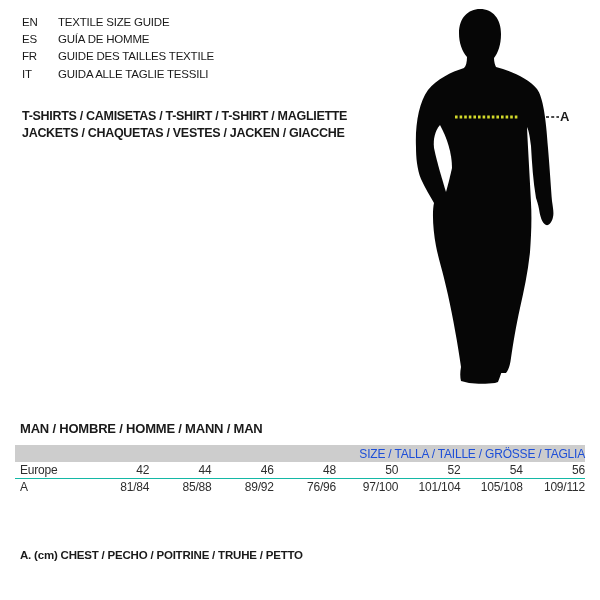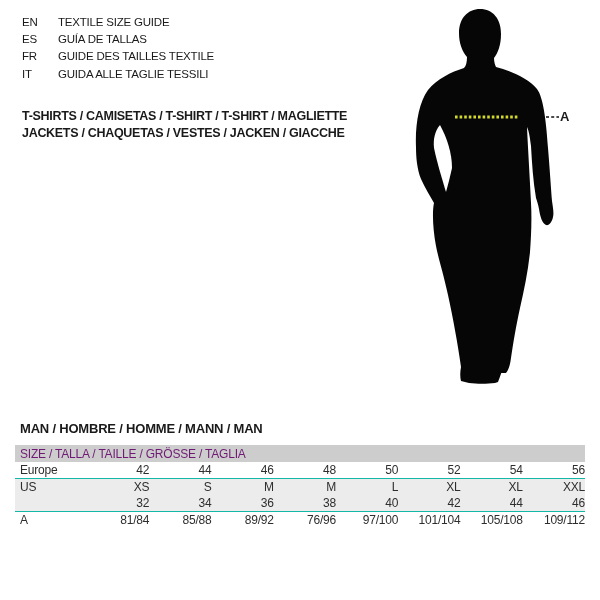--- a/index.html
+++ b/index.html
@@ -26,22 +26,22 @@
 
   
   .man-title { position:absolute; left:20px; top:421px;
                font-size:13px; font-weight:bold; letter-spacing:-0.2px; }
 
   
   .size-table { position:absolute; left:15px; top:445px; width:570px;
                 border-collapse:collapse; table-layout:fixed;
                 font-size:12px; color:#2e2e2e; letter-spacing:-0.2px; }
   .size-table td { padding:0; height:16px; text-align:right; vertical-align:middle; }
-  .size-table tr.thead-row td { height:17px; background:#cdcdcd; text-align:left;
-                                padding-left:5px; color:#701a75; }
+  .size-table tr.thead-row td { height:17px; background:#cdcdcd; text-align:right;
+                                padding-left:5px; color:#1d4ed8; }
   .size-table td.lbl { text-align:left; padding-left:5px; }
   .size-table tr.stripe td { background:#ececec; }
   .size-table tr.rule td { border-bottom:1px solid #14b8a6; }
   .c-label { width:72px; }
 
   
   .footnote { position:absolute; left:20px; top:549px;
               font-size:11.5px; font-weight:bold; letter-spacing:-0.2px; }
 </style>
 </head>
@@ -49,21 +49,21 @@
 
 <div class="canvas">
 
   <div class="langs">
     <div class="lang-row">
       <span class="lang-code">EN</span>
       <span class="lang-label">TEXTILE SIZE GUIDE</span>
     </div>
     <div class="lang-row">
       <span class="lang-code">ES</span>
-      <span class="lang-label">GUÍA DE TALLAS</span>
+      <span class="lang-label">GUÍA DE HOMME</span>
     </div>
     <div class="lang-row">
       <span class="lang-code">FR</span>
       <span class="lang-label">GUIDE DES TAILLES TEXTILE</span>
     </div>
     <div class="lang-row">
       <span class="lang-code">IT</span>
       <span class="lang-label">GUIDA ALLE TAGLIE TESSILI</span>
     </div>
   </div>
@@ -136,50 +136,29 @@
         <td class="lbl">Europe</td>
         <td>42</td>
         <td>44</td>
         <td>46</td>
         <td>48</td>
         <td>50</td>
         <td>52</td>
         <td>54</td>
         <td>56</td>
       </tr>
-      <tr class="stripe">
-        <td class="lbl">US</td>
-        <td>XS</td>
-        <td>S</td>
-        <td>M</td>
-        <td>M</td>
-        <td>L</td>
-        <td>XL</td>
-        <td>XL</td>
-        <td>XXL</td>
-      </tr>
-      <tr class="stripe rule">
-        <td class="lbl"></td>
-        <td>32</td>
-        <td>34</td>
-        <td>36</td>
-        <td>38</td>
-        <td>40</td>
-        <td>42</td>
-        <td>44</td>
-        <td>46</td>
-      </tr>
       <tr>
         <td class="lbl">A</td>
         <td>81/84</td>
         <td>85/88</td>
         <td>89/92</td>
         <td>76/96</td>
         <td>97/100</td>
         <td>101/104</td>
         <td>105/108</td>
         <td>109/112</td>
       </tr>
     </tbody>
   </table>
 
+  <div class="footnote">A. (cm) CHEST / PECHO / POITRINE / TRUHE / PETTO</div>
 
 </div>
 
 </body></html>

